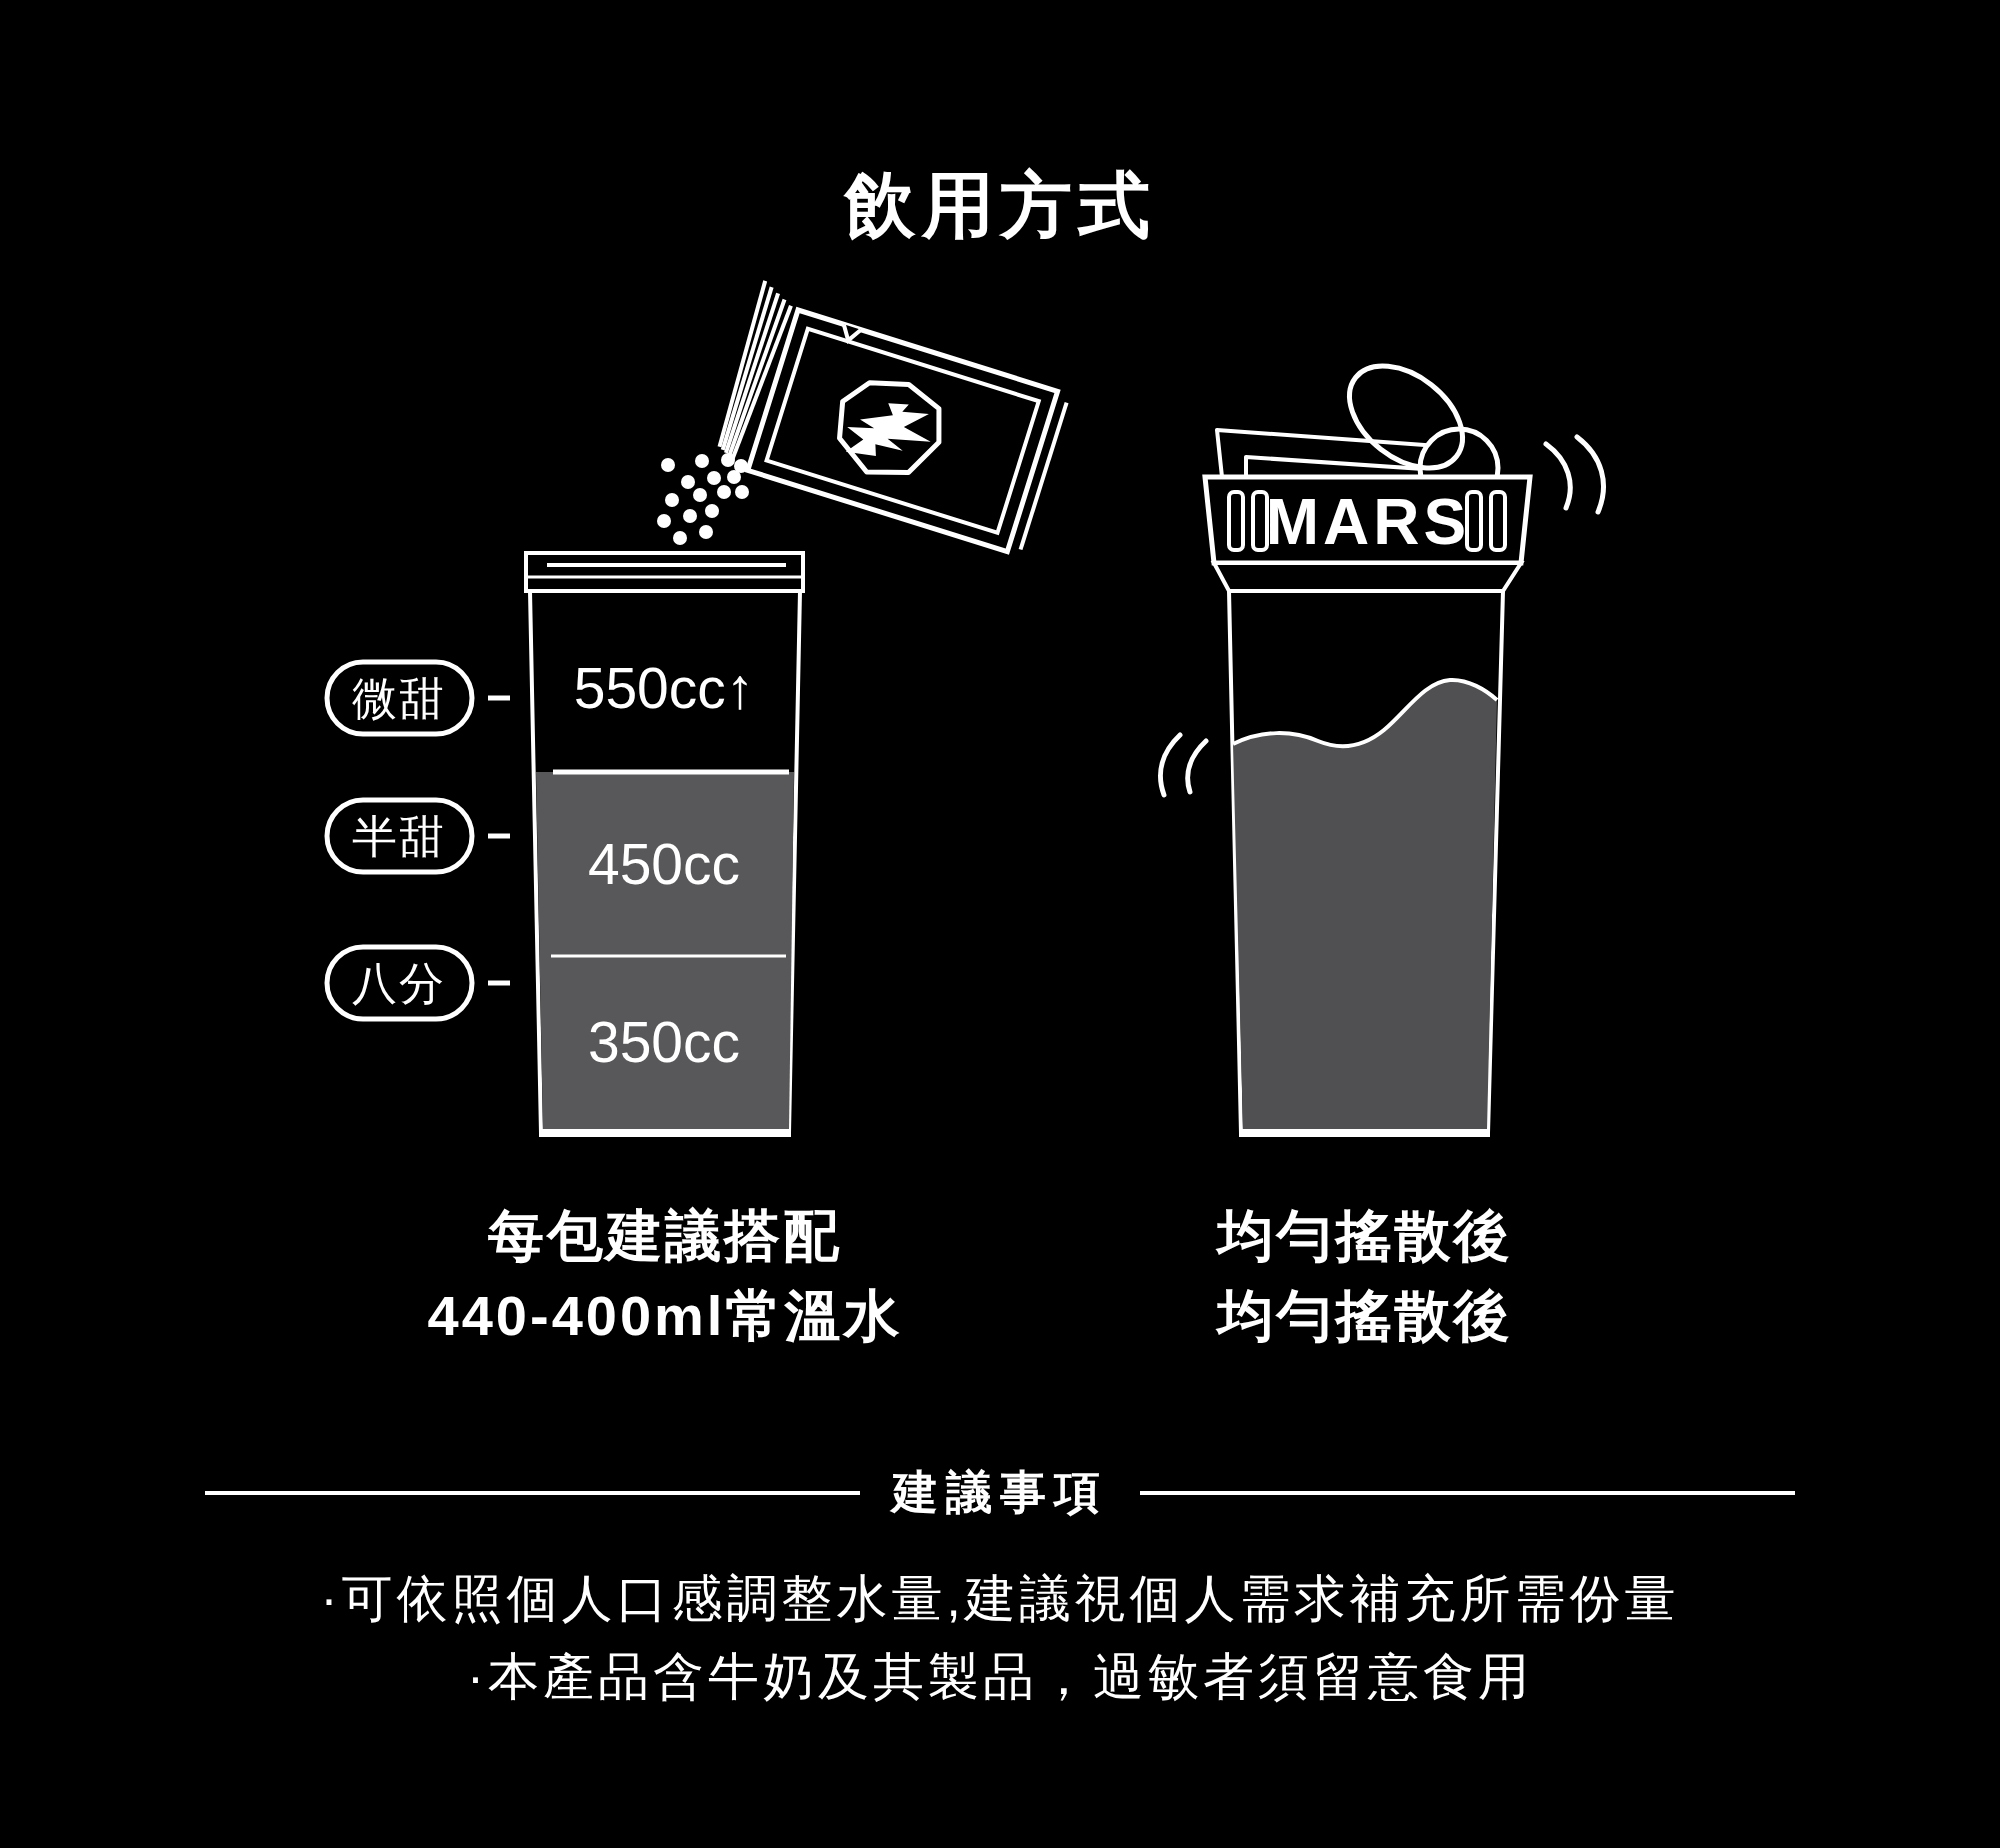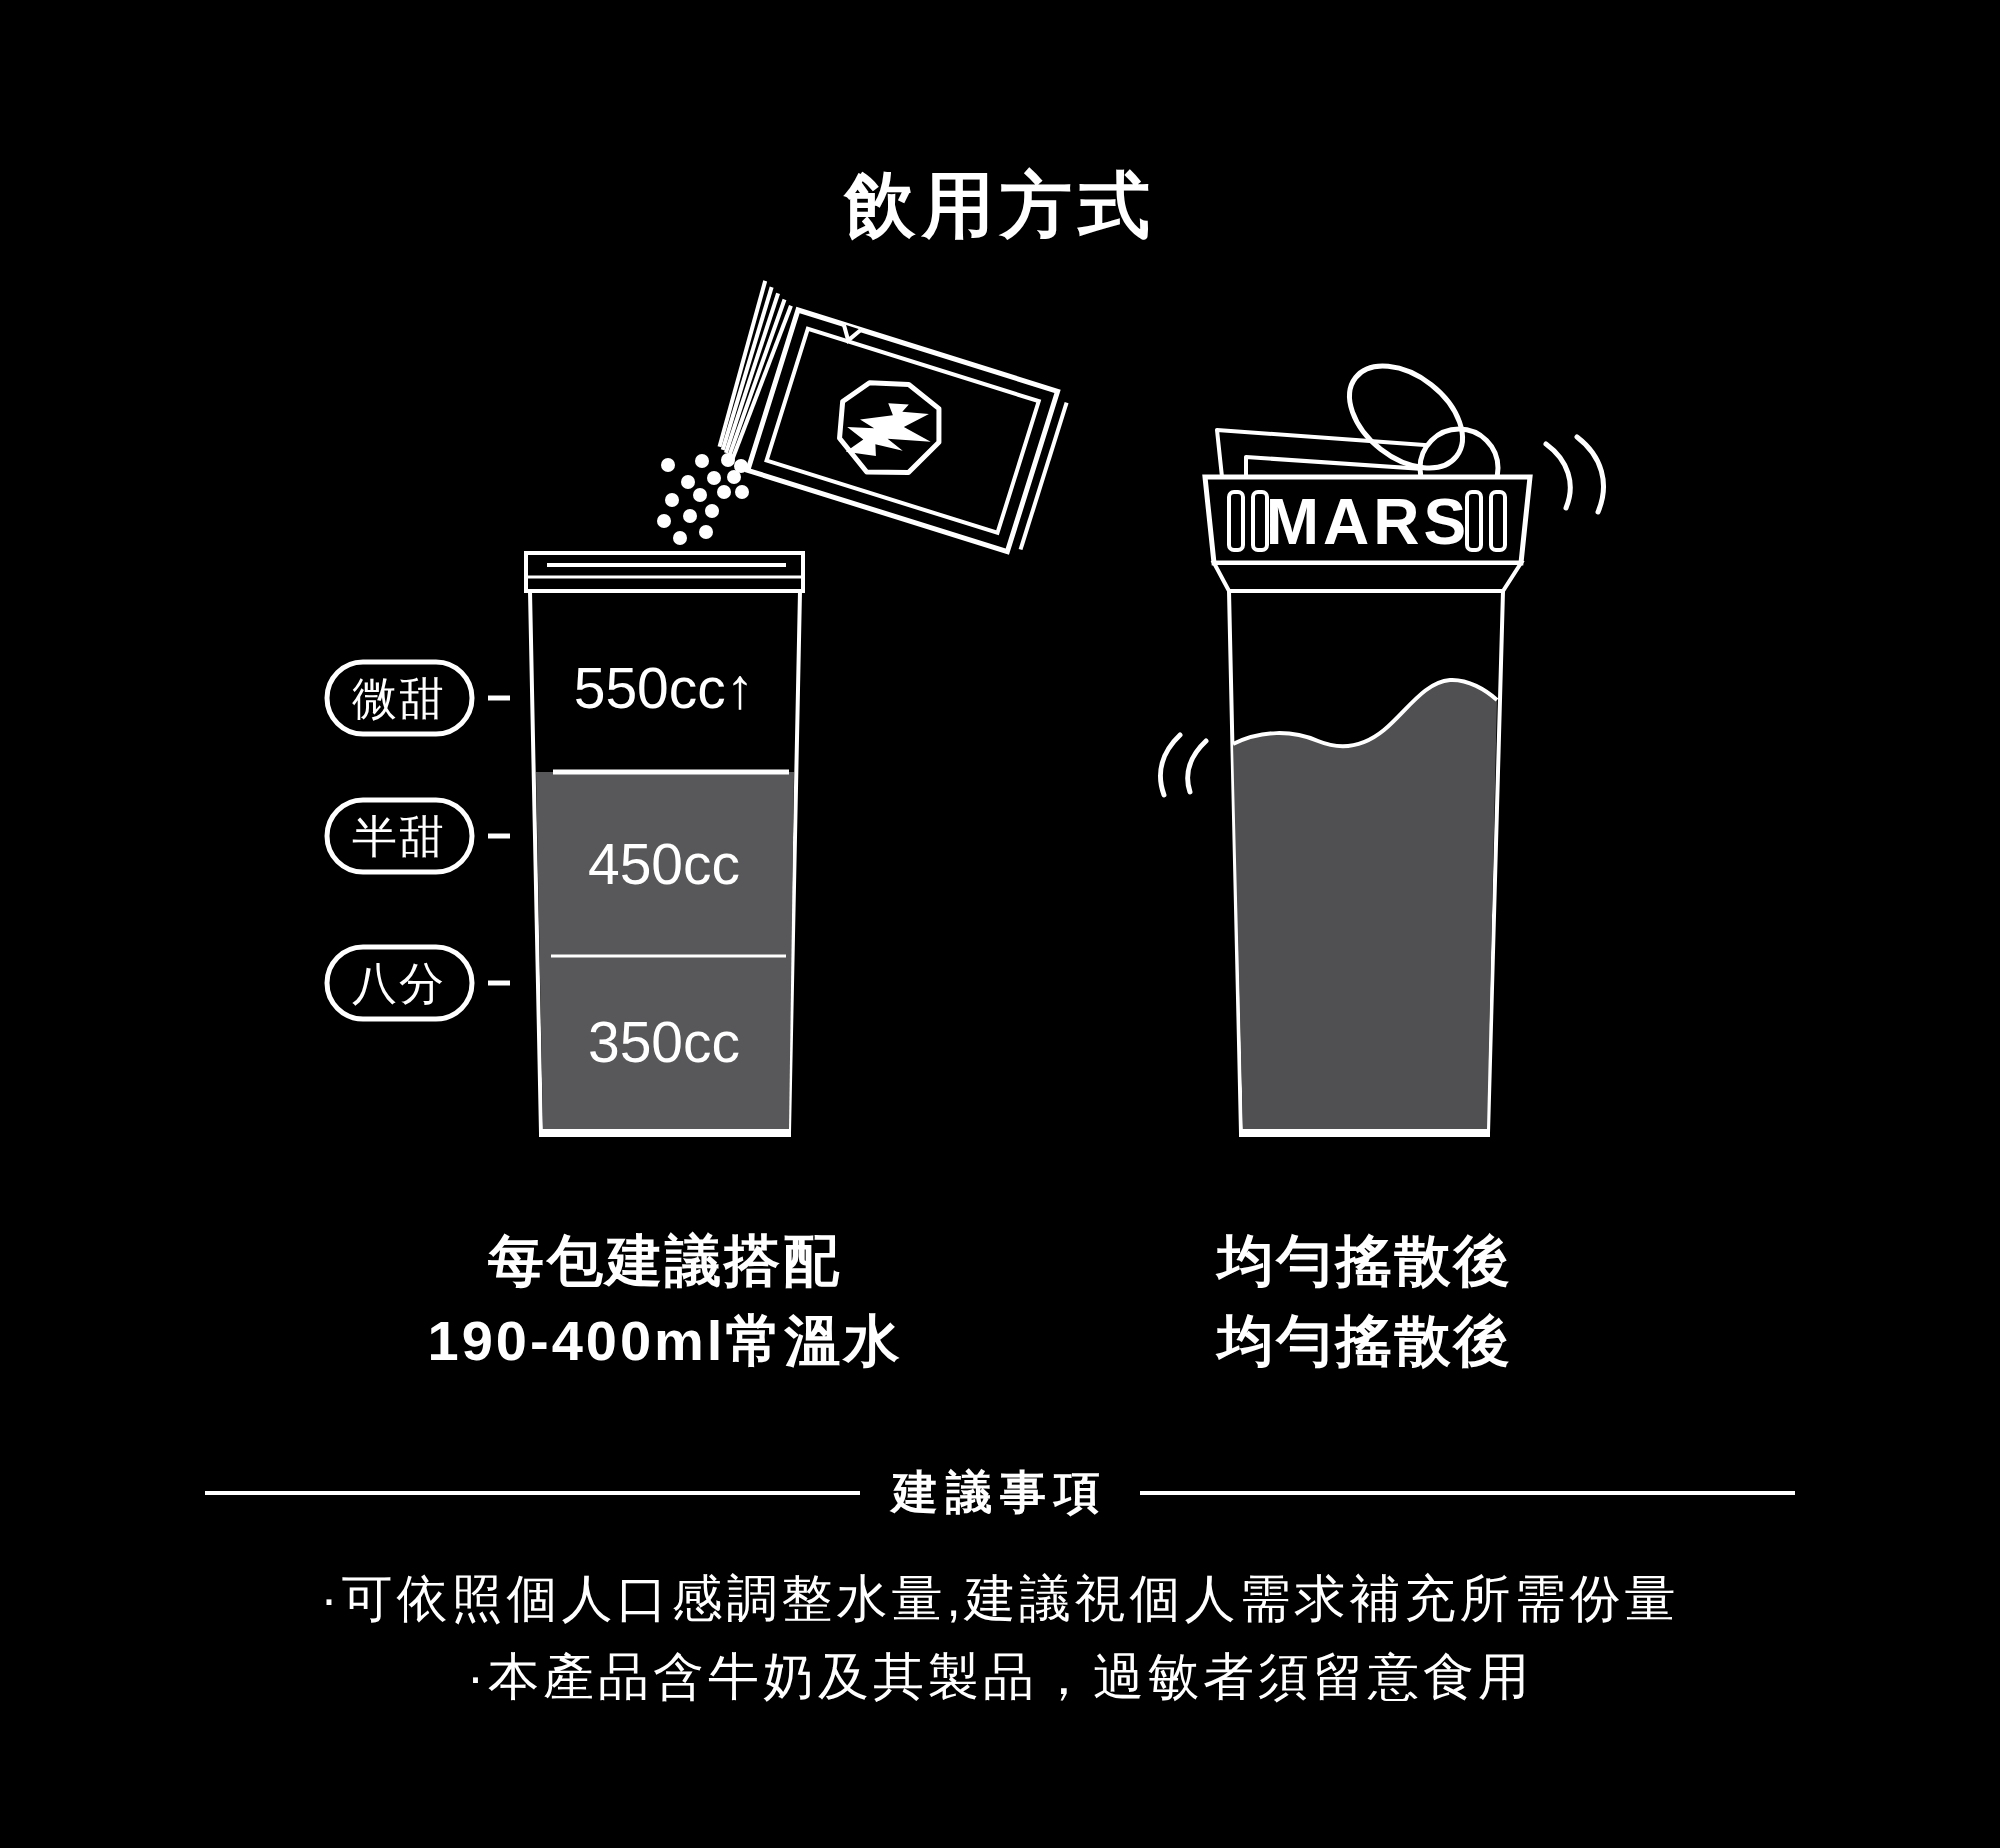--- a/index.html
+++ b/index.html
@@ -4,21 +4,21 @@
 <style>
   html,body{margin:0;padding:0;background:#000;}
   #canvas{position:relative;width:2000px;height:1848px;background:#000;overflow:hidden;
           font-family:"Liberation Sans",sans-serif;color:#fff;}
   .abs{position:absolute;}
   #title{top:158px;left:0;width:2000px;text-align:center;font-size:72px;font-weight:bold;
          letter-spacing:6px;color:#fff;}
   #art{top:0;left:0;width:2000px;height:1848px;}
   svg text{font-family:"Liberation Sans",sans-serif;fill:#fff;}
   .caption{top:1196px;width:700px;text-align:center;font-size:56px;font-weight:bold;
-           line-height:80px;letter-spacing:3px;color:#fff;margin-top:25px;}
+           line-height:80px;letter-spacing:3px;color:#fff;}
   #caption-left{left:315px;}
   #caption-right{left:1015px;}
   #advisory{top:1462px;left:0;width:2000px;text-align:center;}
   #advisory-heading-row{display:flex;align-items:center;justify-content:center;}
   .rule{width:655px;height:4px;background:#fff;}
   #advisory-heading{font-size:46px;font-weight:bold;letter-spacing:8px;margin:0 32px;white-space:nowrap;}
   .note{font-size:51px;letter-spacing:4px;line-height:74px;margin-top:4px;white-space:nowrap;}
   #note-1{margin-top:38px;}
 </style>
 </head>
@@ -132,21 +132,21 @@
         <path d="M1546,444 C1568,460 1576,484 1566,508"></path>
         <path d="M1577,437 C1602,456 1610,484 1598,512"></path>
         <path d="M1206,741 C1190,756 1184,774 1190,792"></path>
         <path d="M1180,735 C1162,752 1156,773 1164,795"></path>
       </g>
     </g>
   </svg>
 
   <div id="caption-left" class="abs caption">
     <div>每包建議搭配</div>
-    <div>190-400ml常溫水</div>
+    <div>440-400ml常溫水</div>
   </div>
   <div id="caption-right" class="abs caption">
     <div>均勻搖散後</div>
     <div>均勻搖散後</div>
   </div>
 
   <div id="advisory" class="abs">
     <div id="advisory-heading-row">
       <div class="rule"></div>
       <div id="advisory-heading">建議事項</div>

